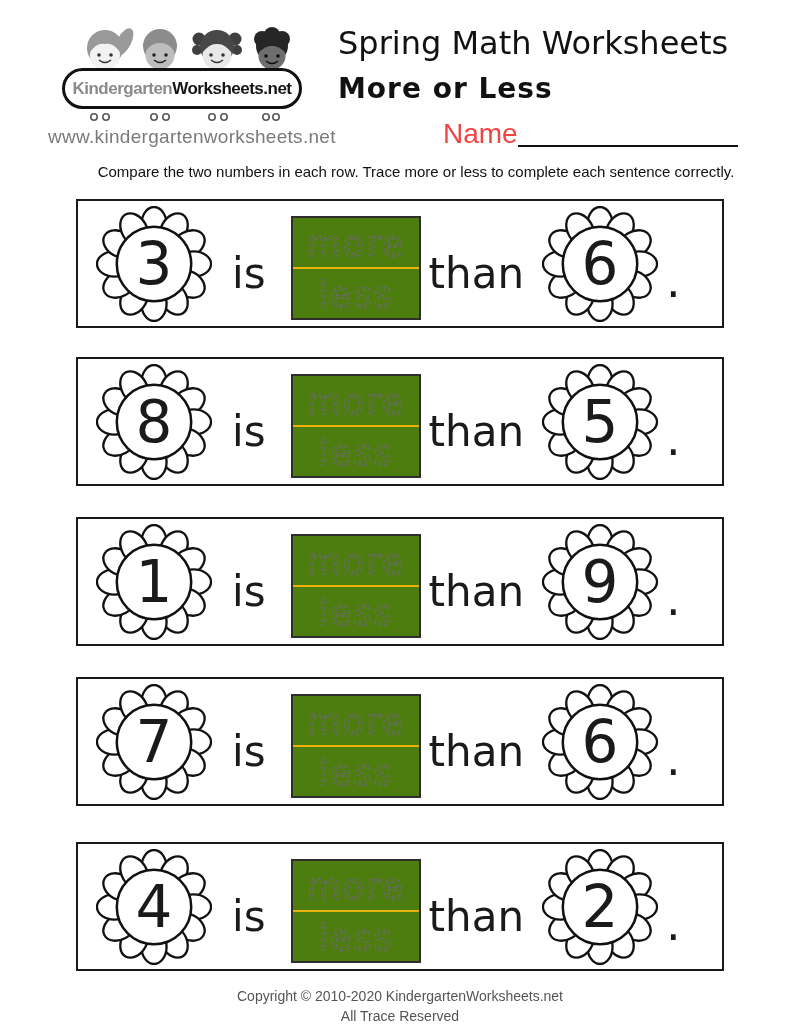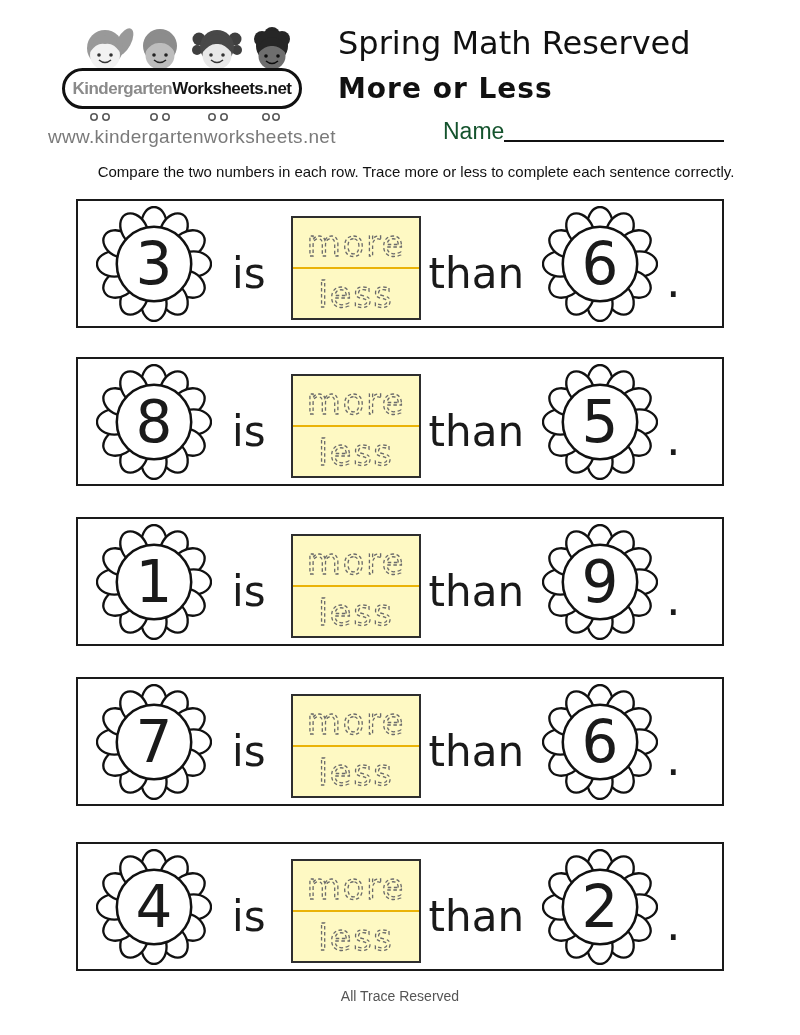--- a/index.html
+++ b/index.html
@@ -29,21 +29,21 @@
   .title {
     position:absolute; left:338px; top:24px; font-size:32px; color:#111;
     font-family:"DejaVu Sans", sans-serif; letter-spacing:0px;
   }
   .subtitle {
     position:absolute; left:338px; top:72px; font-size:28px; font-weight:bold;
     font-family:"DejaVu Sans", sans-serif; letter-spacing:1px;
   }
   .name-row {
     position:absolute; left:443px; top:118px; display:flex; align-items:flex-end;
-    font-size:23px; color:#14532d;
+    font-size:28px; color:#ef4444;
   }
   .name-line { display:inline-block; width:220px; border-bottom:2px solid #111; margin-bottom:3px; }
   .instruction {
     position:absolute; left:16px; top:163px; width:100%; text-align:center;
     font-size:15px; color:#111;
   }
   
   .row {
     position:absolute; left:76px; width:648px; height:129px;
     border:2px solid #1a1a1a; background:#fff;
@@ -61,21 +61,21 @@
   }
   .word-is { margin-left:20px; }
   .word-than { margin-left:8px; }
   .flower-right { margin-left:18px; }
   .period {
     font-family:"DejaVu Sans", sans-serif; font-size:46px; color:#1a1a1a;
     margin-left:8px; margin-top:34px;
   }
   .trace-box {
     margin-left:25px; margin-top:8px; width:130px; height:104px;
-    border:2px solid #2e2e2e; background:#fef9c3; flex:0 0 auto;
+    border:2px solid #2e2e2e; background:#4d7c0f; flex:0 0 auto;
   }
   .trace-cell { width:126px; height:49px; display:flex; align-items:center; justify-content:center; }
   .trace-cell.bottom { border-top:2px solid #eab308; }
   .trace-text {
     font-family:"DejaVu Sans", sans-serif; font-size:35px; letter-spacing:2px;
     fill:none; stroke:#6b6b6b; stroke-width:1.3; stroke-dasharray:3.5 2.6;
   }
   
   .footer { position:absolute; left:0; top:986px; width:100%; text-align:center;
     font-size:14px; color:#555; line-height:20px; }
@@ -166,21 +166,21 @@
           <circle cx="104" cy="6" r="3.2"></circle>
         <circle cx="150" cy="6" r="3.2"></circle>
           <circle cx="162" cy="6" r="3.2"></circle>
         <circle cx="204" cy="6" r="3.2"></circle>
           <circle cx="214" cy="6" r="3.2"></circle>
       </g>
     </svg>
     <div class="logo-url">www.kindergartenworksheets.net</div>
   </div>
 
-  <div class="title">Spring Math Reserved</div>
+  <div class="title">Spring Math Worksheets</div>
   <div class="subtitle">More or Less</div>
   <div class="name-row">
     <span>Name</span>
     <span class="name-line"></span>
   </div>
   <div class="instruction">Compare the two numbers in each row. Trace more or less to complete each sentence correctly.</div>
 
   <div class="row row-1">
     <svg class="flower" width="116" height="116" viewBox="0 0 120 120">
       <use href="#petal-ring"></use>
@@ -305,16 +305,17 @@
     </div>
     <span class="word word-than">than</span>
     <svg class="flower flower-right" width="116" height="116" viewBox="0 0 120 120">
       <use href="#petal-ring"></use>
       <text class="flower-num" x="60" y="81" text-anchor="middle">2</text>
     </svg>
     <span class="period">.</span>
   </div>
 
   <div class="footer">
+    <div>Copyright © 2010-2020 KindergartenWorksheets.net</div>
     <div>All Trace Reserved</div>
   </div>
 
 </div>
 
 </body></html>

